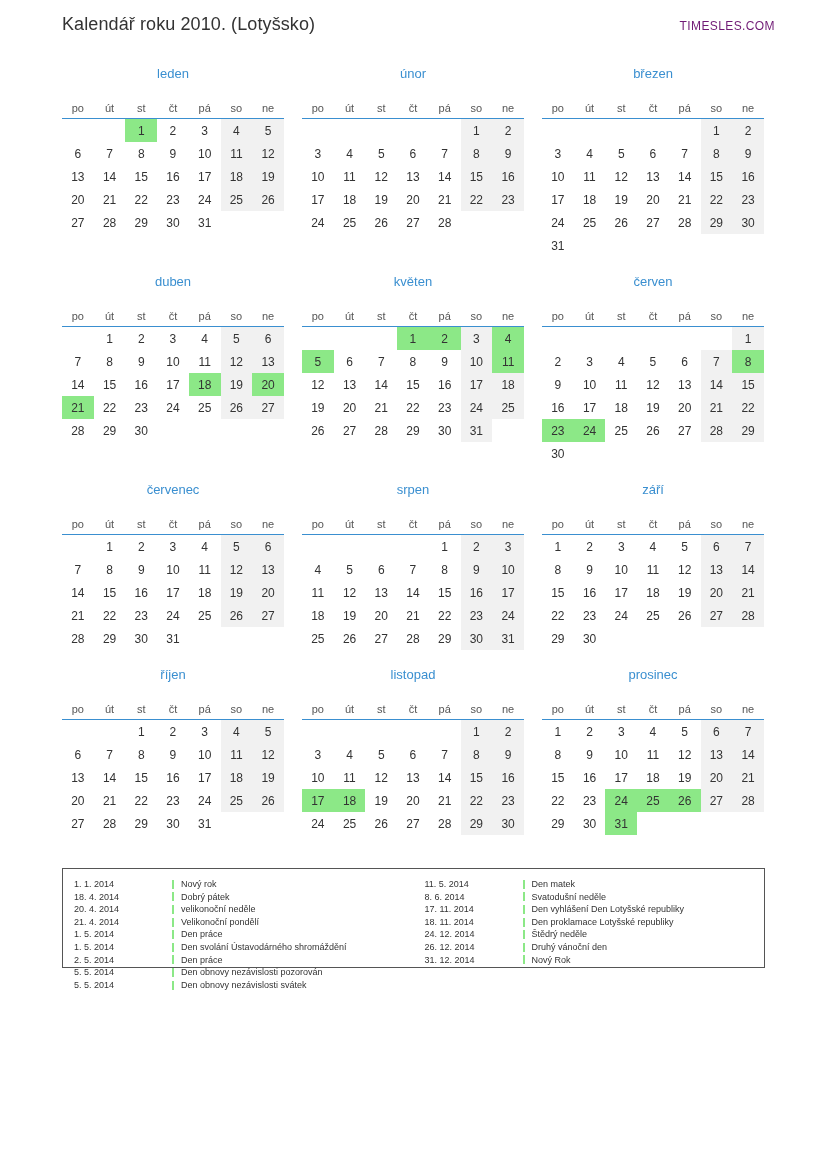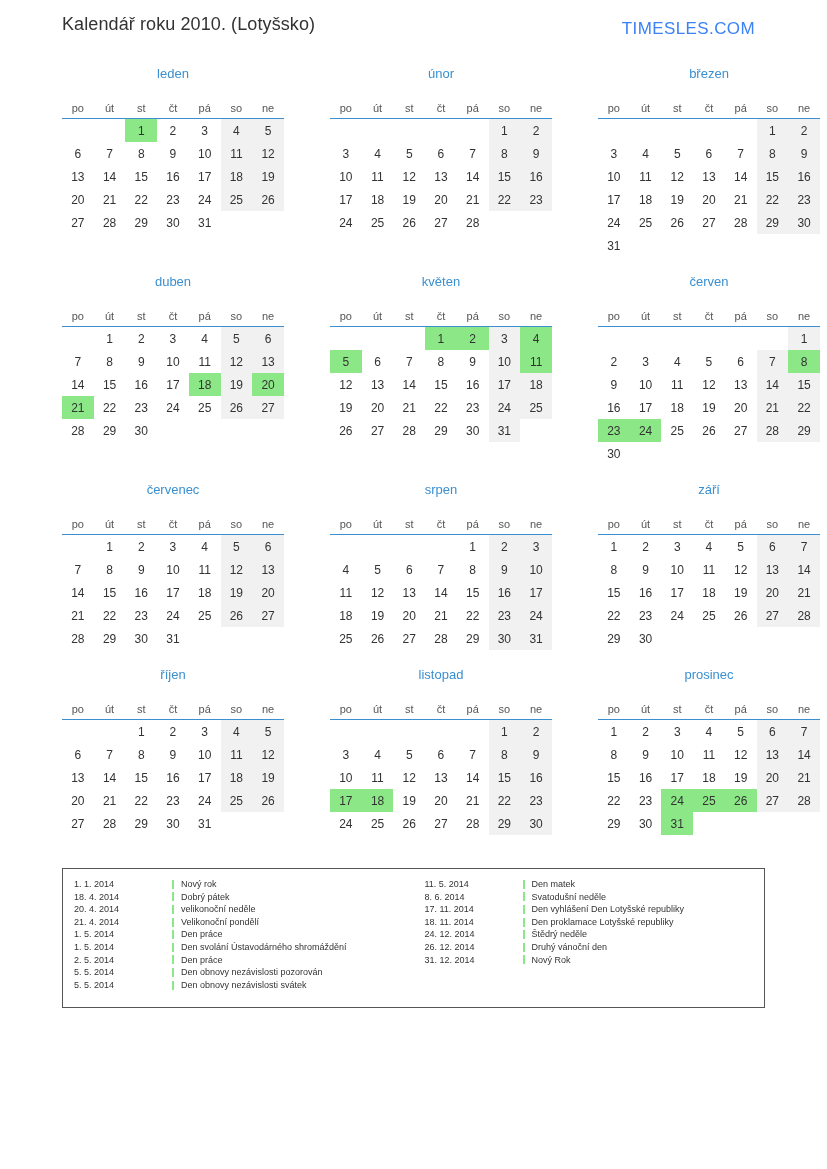--- a/index.html
+++ b/index.html
@@ -31,37 +31,36 @@
   .title {
     position: absolute;
     left: 62px;
     top: 0px;
     font-size: 18px;
     color: #333333;
     letter-spacing: 0.1px;
   }
   .brand {
     position: absolute;
-    right: 72px;
+    right: 52px;
     top: 5px;
-    font-size: 17px;
-    color: #3b82f6;
+    font-size: 12px;
+    color: #701a75;
     letter-spacing: 0.4px;
   }
   
   .calendar {
     position: absolute;
     left: 62px;
     top: 66px;
     width: 703px;
   }
   .qrow {
     display: flex;
     justify-content: flex-start;
-    gap: 28px;
   }
   .month {
     width: 222px;
     margin-right: 18px;
     margin-bottom: 17px;
   }
   .month:last-child { margin-right: 0; }
   .month-name {
     text-align: center;
     font-size: 13px;
@@ -94,21 +93,21 @@
   }
   td.we { background: #f1f1f1; }
   td.hol { background: #8ce887; }
   td.empty { background: transparent; }
   
   .holidays {
     position: absolute;
     left: 62px;
     top: 868px;
     width: 703px;
-    height: 140px;
+    height: 100px;
     border: 1px solid #555555;
     box-sizing: border-box;
     padding: 9px 0 0 0;
   }
   .hol-cols {
     display: flex;
   }
   .hol-col {
     width: 50%;
     box-sizing: border-box;

